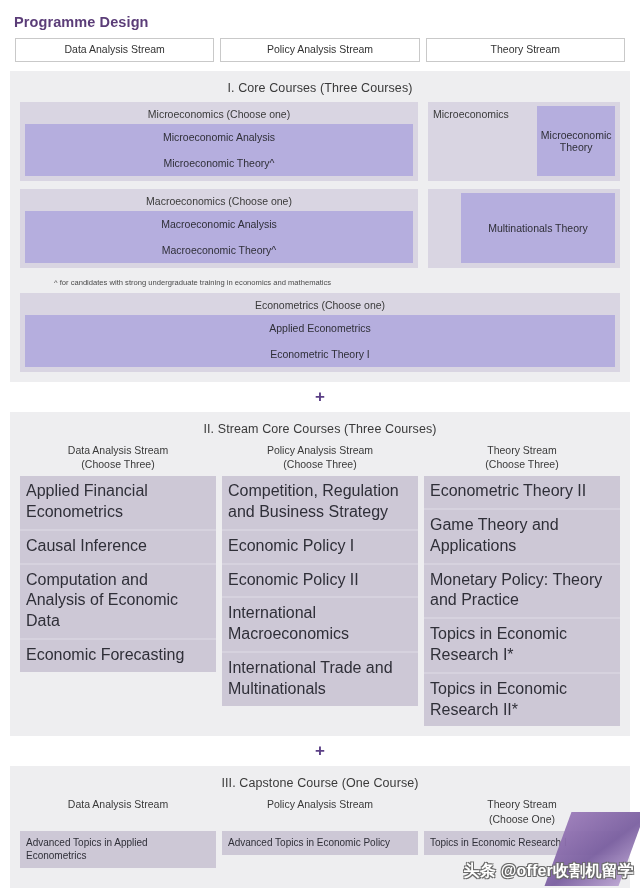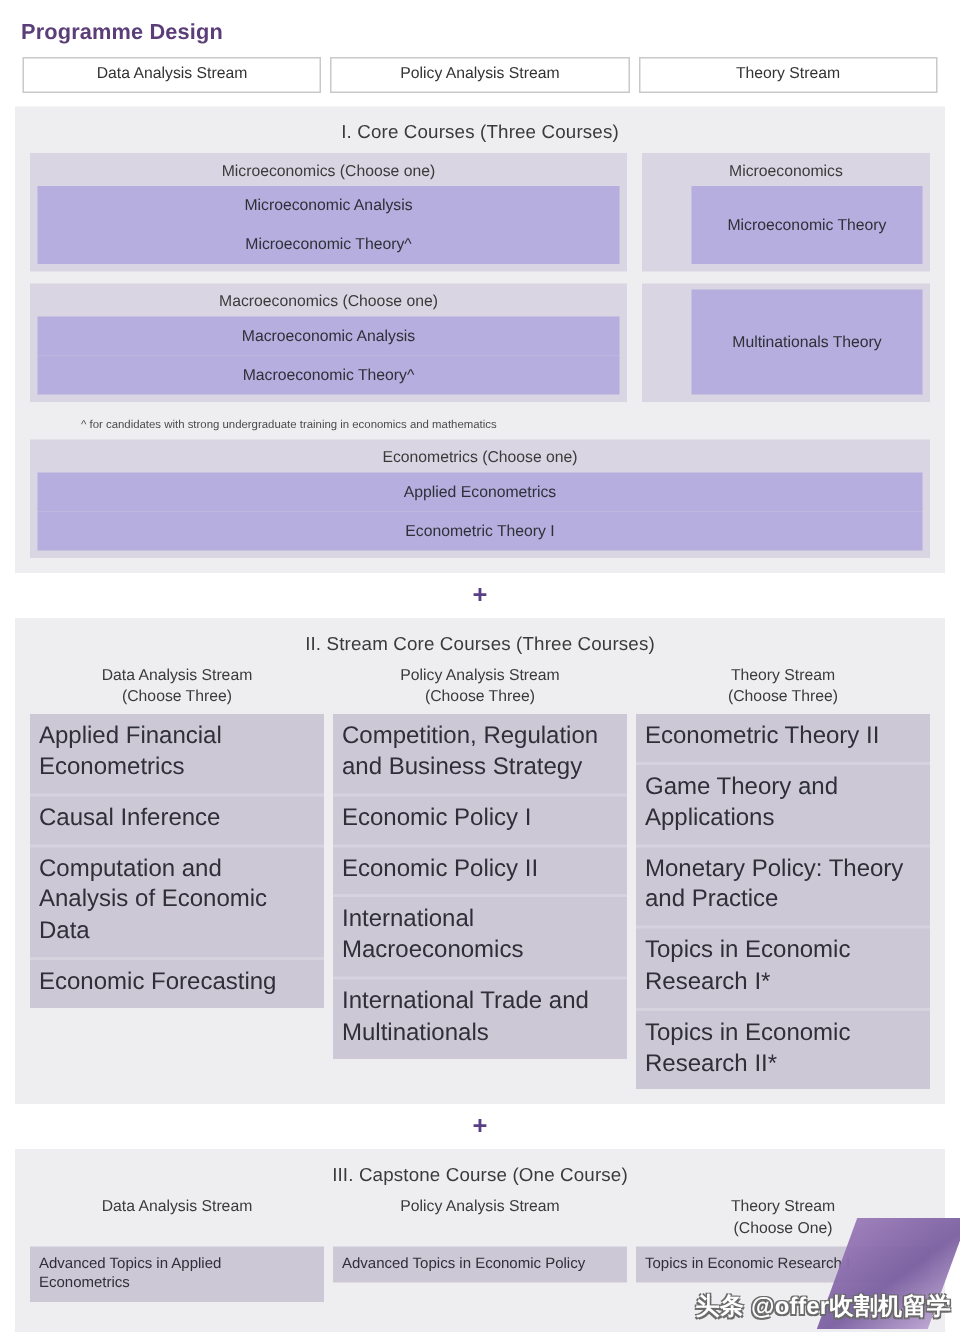--- a/index.html
+++ b/index.html
@@ -89,21 +89,21 @@
     background: #d9d5e2;
     padding: 4px 5px 5px 5px;
     box-sizing: border-box;
   }
   .core-right {
     flex: 1 1 auto;
     background: #d9d5e2;
     padding: 4px 5px 5px 5px;
     box-sizing: border-box;
     display: flex;
-    flex-direction: column;
+    flex-direction: row;
   }
   .core-head {
     text-align: center;
     font-size: 10.5px;
     color: #3a3a3a;
     padding: 2px 0 4px 0;
   }
   .course-chip {
     background: #b5aede;
     color: #2f2f38;

